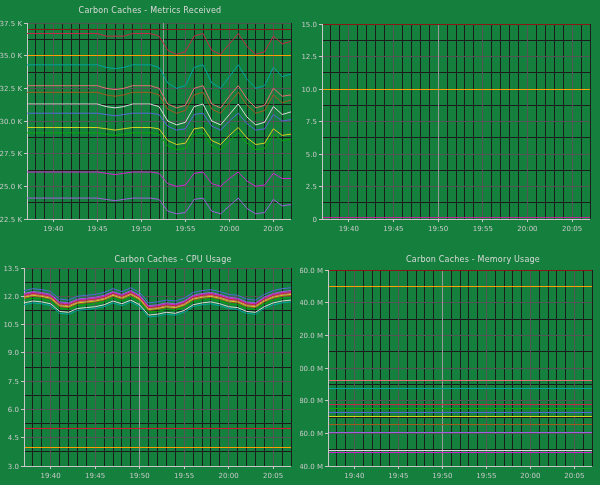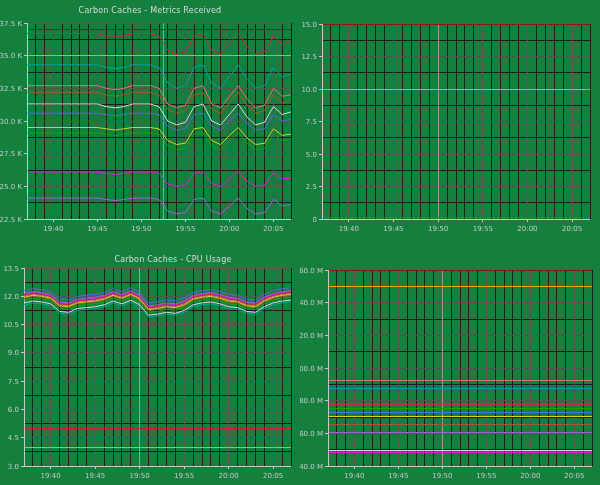--- a/index.html
+++ b/index.html
@@ -352,20 +352,21 @@
           <polyline points="24.0,54.3 32.9,52.4 41.8,53.3 50.7,55.2 59.6,62.8 68.5,63.7 77.4,59.9 86.3,59.0 95.2,58.1 104.1,56.2 113.0,52.4 121.9,55.2 130.8,51.5 139.7,56.2 148.6,66.5 157.5,65.6 166.4,63.7 175.3,64.7 184.2,61.8 193.1,56.2 202.0,54.3 210.9,53.3 219.8,55.2 228.7,58.1 237.6,59.0 246.5,62.8 255.4,63.7 264.3,58.1 273.2,54.3 282.1,52.4 291.0,51.5" stroke="#e37070"></polyline>
           <polyline points="24.0,53.3 32.9,51.5 41.8,52.4 50.7,54.3 59.6,61.8 68.5,62.8 77.4,59.0 86.3,58.1 95.2,57.1 104.1,55.2 113.0,51.5 121.9,54.3 130.8,50.5 139.7,55.2 148.6,65.6 157.5,64.7 166.4,62.8 175.3,63.7 184.2,60.9 193.1,55.2 202.0,53.3 210.9,52.4 219.8,54.3 228.7,57.1 237.6,58.1 246.5,61.8 255.4,62.8 264.3,57.1 273.2,53.3 282.1,51.5 291.0,50.5" stroke="#d22730"></polyline>
           <polyline points="24.0,51.5 32.9,49.6 41.8,50.5 50.7,52.4 59.6,59.9 68.5,60.9 77.4,57.1 86.3,56.2 95.2,55.2 104.1,53.3 113.0,49.6 121.9,52.4 130.8,48.6 139.7,53.3 148.6,63.7 157.5,62.8 166.4,60.9 175.3,61.8 184.2,59.0 193.1,53.3 202.0,51.5 210.9,50.5 219.8,52.4 228.7,55.2 237.6,56.2 246.5,59.9 255.4,60.9 264.3,55.2 273.2,51.5 282.1,49.6 291.0,48.6" stroke="#9d62dd"></polyline>
           <polyline points="24.0,52.4 32.9,50.5 41.8,51.5 50.7,53.3 59.6,60.9 68.5,61.8 77.4,58.1 86.3,57.1 95.2,56.2 104.1,54.3 113.0,50.5 121.9,53.3 130.8,49.6 139.7,54.3 148.6,64.7 157.5,63.7 166.4,61.8 175.3,62.8 184.2,59.9 193.1,54.3 202.0,52.4 210.9,51.5 219.8,53.3 228.7,56.2 237.6,57.1 246.5,60.9 255.4,61.8 264.3,56.2 273.2,52.4 282.1,50.5 291.0,49.6" stroke="#d224d2"></polyline>
           <polyline points="24.0,48.6 32.9,46.7 41.8,47.7 50.7,49.6 59.6,57.1 68.5,58.1 77.4,54.3 86.3,53.3 95.2,52.4 104.1,50.5 113.0,46.7 121.9,49.6 130.8,45.8 139.7,50.5 148.6,60.9 157.5,59.9 166.4,58.1 175.3,59.0 184.2,56.2 193.1,50.5 202.0,48.6 210.9,47.7 219.8,49.6 228.7,52.4 237.6,53.3 246.5,57.1 255.4,58.1 264.3,52.4 273.2,48.6 282.1,46.7 291.0,45.8" stroke="#5668db"></polyline>
         </g>
       </svg>
   </div>
 
   <div class="panel bottom" style="left:300px;top:242px;width:300px;height:243px">
+    <div class="chart-title">Carbon Caches - Memory Usage</div>
     <svg class="plot" width="300" height="243">
         <g stroke="#1c1c1c" shape-rendering="crispEdges">
           <line x1="28" y1="28" x2="28" y2="224"></line>
           <line x1="36.8" y1="28" x2="36.8" y2="224"></line>
           <line x1="45.6" y1="28" x2="45.6" y2="224"></line>
           <line x1="54.400000000000006" y1="28" x2="54.400000000000006" y2="224"></line>
           <line x1="63.2" y1="28" x2="63.2" y2="224"></line>
           <line x1="72" y1="28" x2="72" y2="224"></line>
           <line x1="80.80000000000001" y1="28" x2="80.80000000000001" y2="224"></line>
           <line x1="89.6" y1="28" x2="89.6" y2="224"></line>

